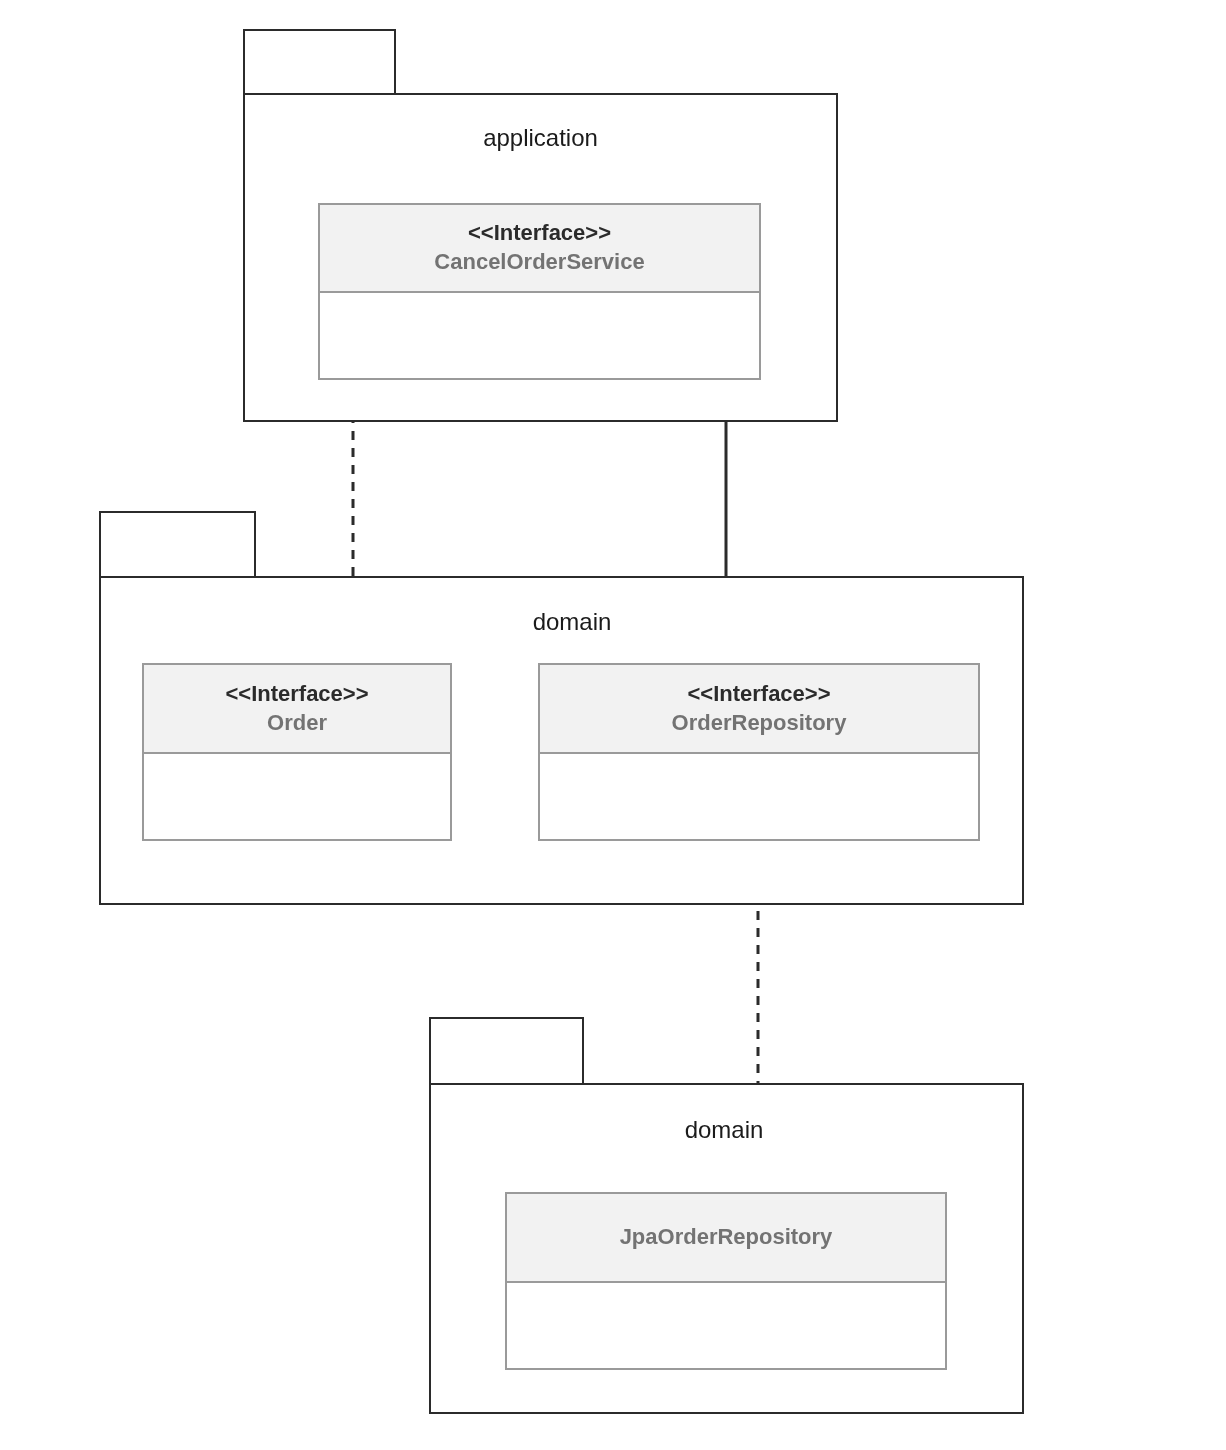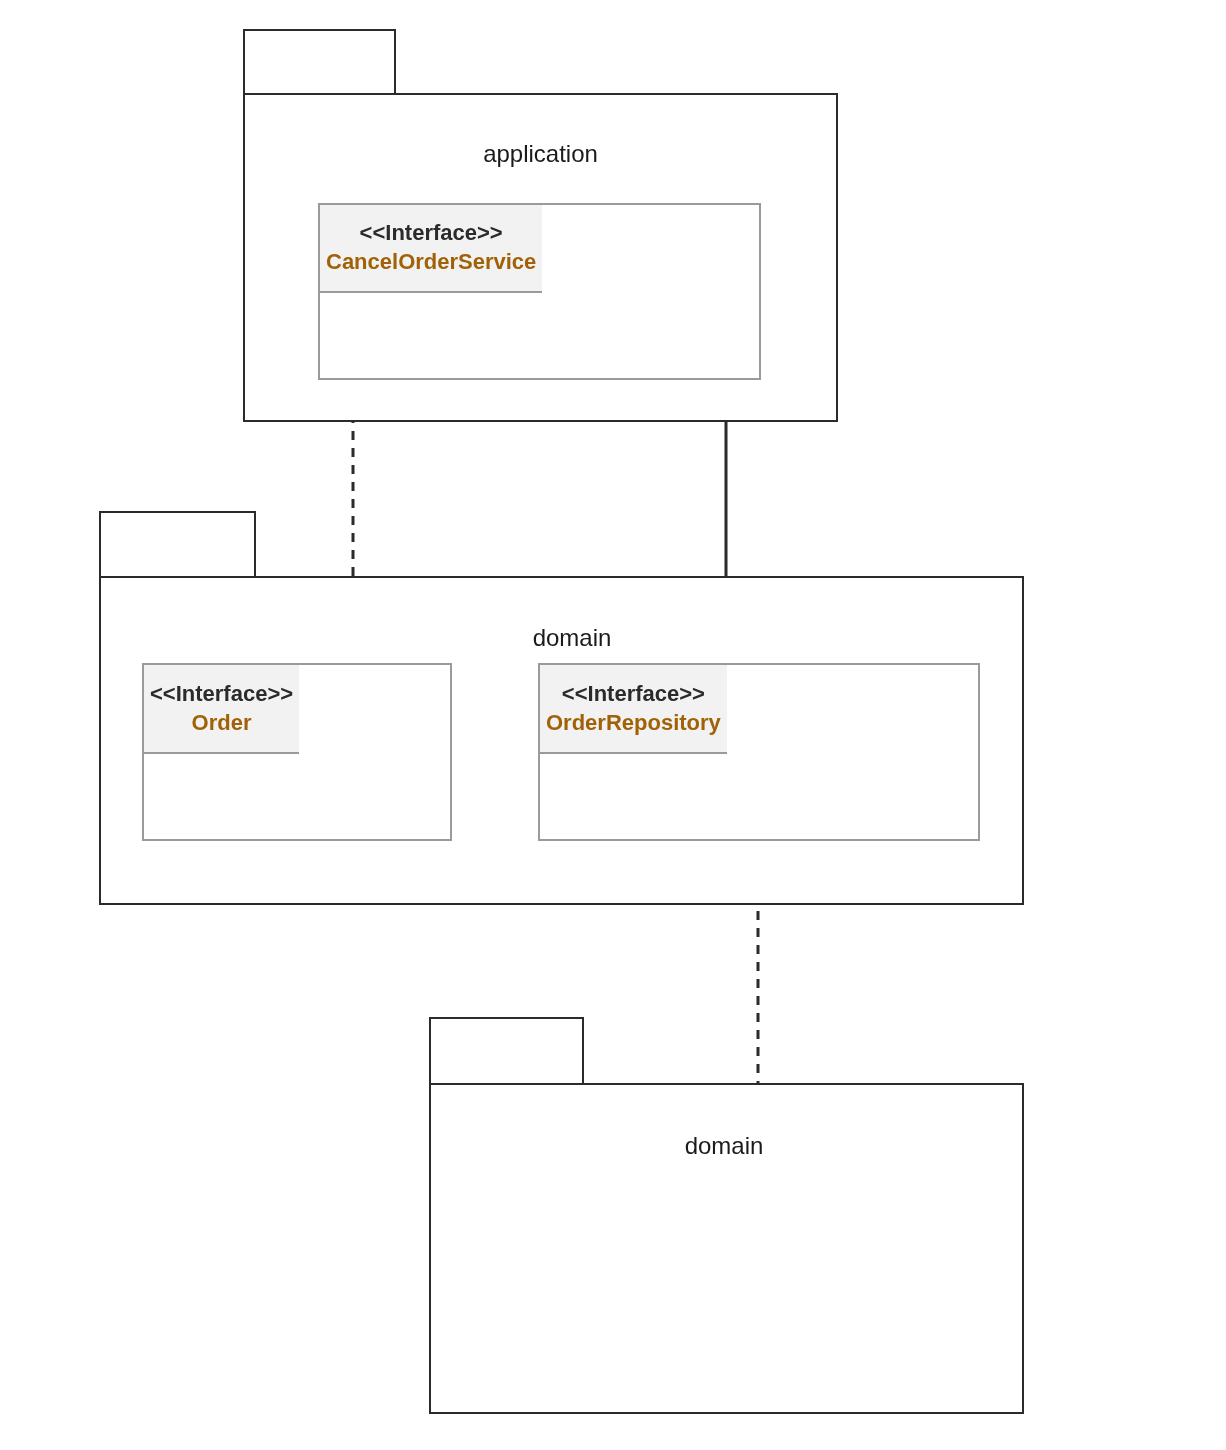--- a/index.html
+++ b/index.html
@@ -45,31 +45,30 @@
     border: 2px solid #2b2b2b;
   }
   .pkg-label {
     position: absolute;
     font-size: 24px;
     font-weight: 400;
     color: #1b1b1b;
     white-space: nowrap;
     text-align: center;
     line-height: 1;
-    margin-top: 16px;
   }
 
   
   .uml-class {
     position: absolute;
     box-sizing: border-box;
     border: 2px solid #9a9a9a;
     background: #ffffff;
     display: flex;
-    flex-direction: row;
+    flex-direction: column;
   }
   .uml-head {
     box-sizing: border-box;
     background: #f2f2f2;
     border-bottom: 2px solid #9a9a9a;
     display: flex;
     flex-direction: column;
     align-items: center;
     justify-content: center;
     text-align: center;
@@ -78,21 +77,21 @@
   .uml-stereotype {
     font-size: 22px;
     font-weight: bold;
     color: #2b2b2b;
     line-height: 1.30;
     white-space: nowrap;
   }
   .uml-name {
     font-size: 22px;
     font-weight: bold;
-    color: #a16207;
+    color: #737373;
     line-height: 1.30;
     white-space: nowrap;
   }
   .uml-body {
     flex: 1 1 auto;
     background: #ffffff;
   }
 </style>
 </head>
 <body>
@@ -155,14 +154,20 @@
     </div>
     <div class="uml-body"></div>
   </div>
 
   <div class="package">
     <div class="pkg-tab" style="left:429px; top:1017px; width:155px; height:68px;"></div>
     <div class="pkg-body" style="left:429px; top:1083px; width:595px; height:331px;"></div>
     <div class="pkg-label" style="left:429px; top:1118px; width:590px; text-align:center;">domain</div>
   </div>
 
+  <div class="uml-class" style="left:505px; top:1192px; width:442px; height:178px;">
+    <div class="uml-head" style="height:89px;">
+      <div class="uml-name">JpaOrderRepository</div>
+    </div>
+    <div class="uml-body"></div>
+  </div>
 
 </div>
 
 </body></html>

